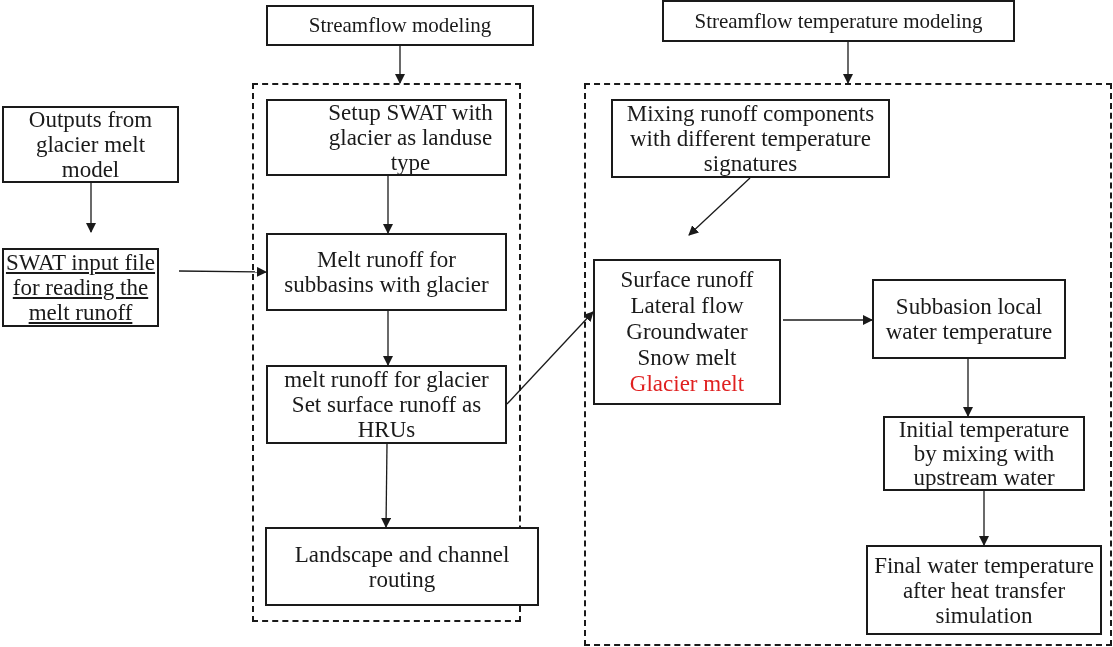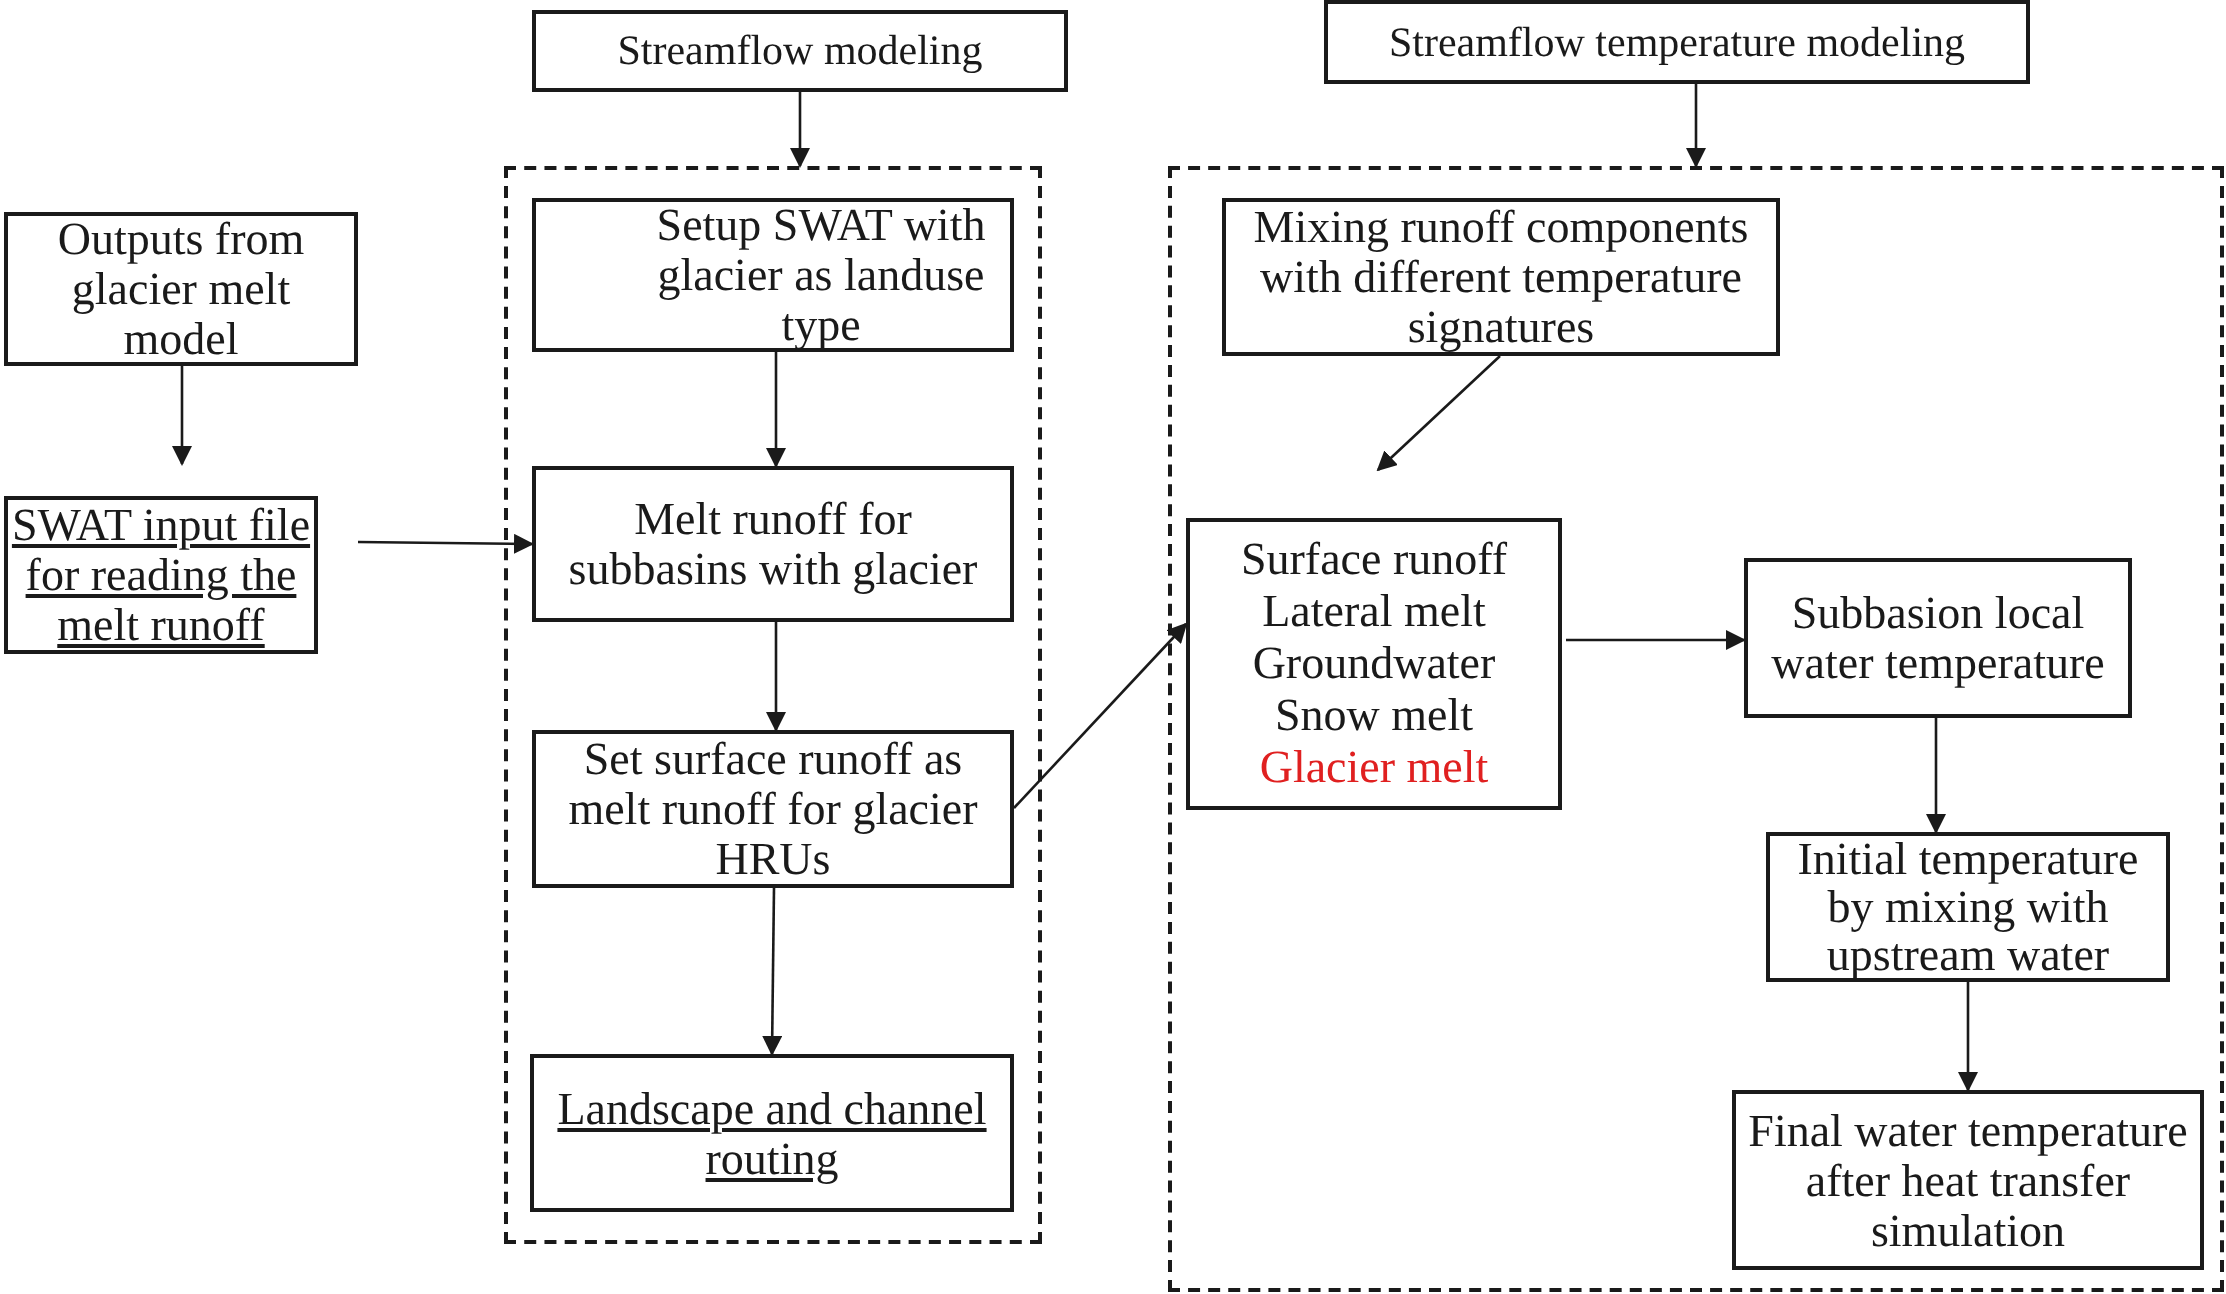--- a/index.html
+++ b/index.html
@@ -40,37 +40,37 @@
 
 <div class="box" style="left:266px; top:99px; width:241px; height:77px;padding-left:48px;">
   <span>Setup SWAT with</span>
   <span>glacier as landuse type</span>
 </div>
 <div class="box" style="left:266px; top:233px; width:241px; height:78px;">
   <span>Melt runoff for</span>
   <span>subbasins with glacier</span>
 </div>
 <div class="box" style="left:266px; top:365px; width:241px; height:79px;">
+  <span>melt runoff for glacier</span>
   <span>Set surface runoff as</span>
-  <span>melt runoff for glacier</span>
   <span>HRUs</span>
 </div>
-<div class="box" style="left:265px; top:527px; width:242px; height:79px;text-decoration:underline;">
+<div class="box" style="left:265px; top:527px; width:274px; height:79px;">
   <span>Landscape and channel</span>
   <span>routing</span>
 </div>
 
 <div class="box" style="left:611px; top:99px; width:279px; height:79px;">
   <span>Mixing runoff components</span>
   <span>with different temperature</span>
   <span>signatures</span>
 </div>
 <div class="box" style="left:593px; top:235px; width:188px; height:146px; line-height:26px;margin-top:24px;">
   <span>Surface runoff</span>
-  <span>Lateral melt</span>
+  <span>Lateral flow</span>
   <span>Groundwater</span>
   <span>Snow melt</span>
   <span class="red">Glacier melt</span>
 </div>
 <div class="box" style="left:872px; top:279px; width:194px; height:80px;">
   <span>Subbasion local</span>
   <span>water temperature</span>
 </div>
 <div class="box" style="left:883px; top:416px; width:202px; height:75px; line-height:24px;">
   <span>Initial temperature</span>

